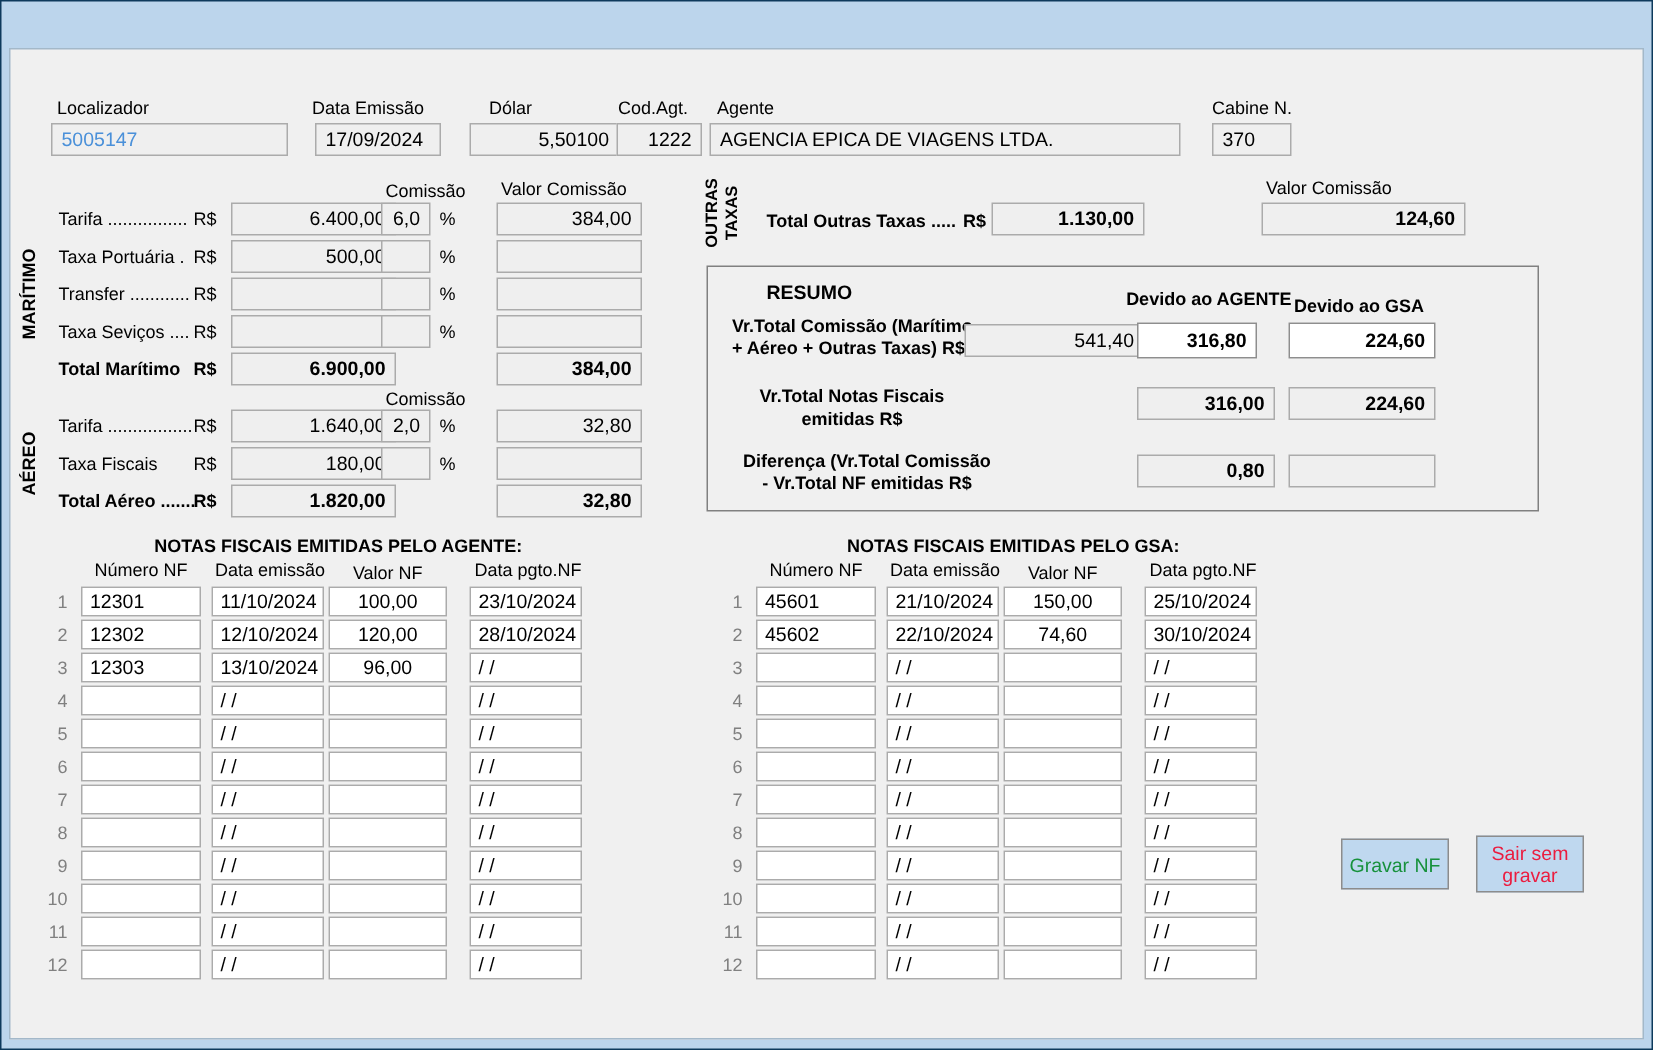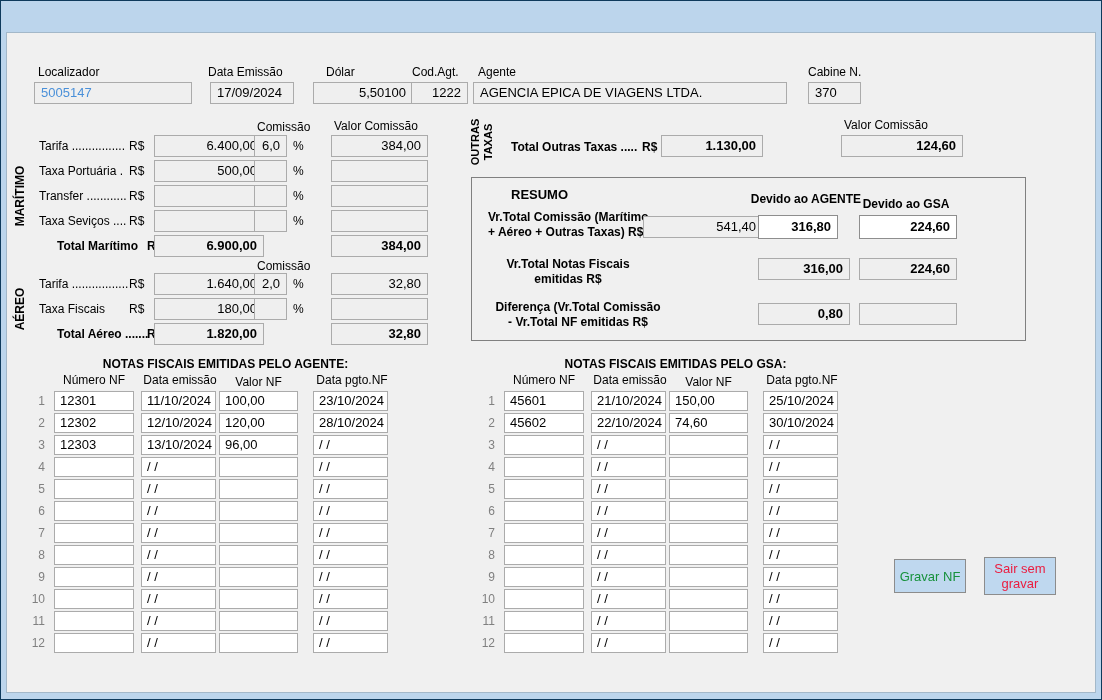--- a/index.html
+++ b/index.html
@@ -30,33 +30,33 @@
   .blue{color:#4A90D9;}
   .vlabel{position:absolute;font-weight:bold;font-size:12px;white-space:pre-line;text-align:center;
     transform:translate(-50%,-50%) rotate(-90deg);line-height:13px;color:#000;}
   .sec-row{position:absolute;left:0;width:440px;height:22px;}
   .sec-row .rl{position:absolute;left:38px;top:4px;font-size:12px;white-space:nowrap;}
   .sec-row .rs{position:absolute;left:128px;top:4px;font-size:12px;}
   .sec-row .f-val{left:153px;width:110px;}
   .sec-row .f-com{left:253px;width:33px;}
   .sec-row .pct{position:absolute;left:292px;top:4px;font-size:12px;}
   .sec-row .f-vc{left:330px;width:97px;}
-  .sec-row.total .rl,.sec-row.total .rs{font-weight:bold;margin-left:18px;}
+  .sec-row.total .rl,.sec-row.total .rs{font-weight:bold;}
   .resumo-box{position:absolute;left:470px;top:176px;width:555px;height:164px;border:1px solid #808080;box-sizing:border-box;}
   .pre{white-space:pre-line;}
   .nf-title{position:absolute;font-weight:bold;font-size:12px;text-align:center;width:369px;white-space:nowrap;}
   .nf-head{position:absolute;font-size:12px;text-align:center;white-space:nowrap;}
   .nf-body{position:absolute;width:370px;}
   .nf-row{position:relative;height:20px;margin-bottom:2px;}
   .nf-num{position:absolute;left:0;top:3px;width:20px;text-align:right;color:#808080;font-size:12px;}
   .nf-cell{position:absolute;top:0;height:20px;background:#fff;border:1px solid #ABABAB;box-sizing:border-box;
     font-size:13px;line-height:18px;padding:0 5px;overflow:hidden;white-space:nowrap;}
   .nf-cell.c1{left:29px;width:80px;}
   .nf-cell.c2{left:116px;width:75px;}
-  .nf-cell.c3{left:194px;width:79px;text-align:left;}
+  .nf-cell.c3{left:194px;width:79px;text-align:center;}
   .nf-cell.c4{left:288px;width:75px;}
   .btn{position:absolute;background:#BFD8EF;border:1px solid #8C8C8C;box-sizing:border-box;display:flex;
     align-items:center;justify-content:center;font-size:13px;text-align:center;white-space:pre-line;cursor:pointer;line-height:15px;}
   .btn.gravar{left:893px;top:558px;width:72px;height:34px;color:#17913C;}
   .btn.sair{left:983px;top:556px;width:72px;height:38px;color:#EB1C3F;}
 </style>
 </head>
 <body>
 
 <div class="window">
@@ -148,21 +148,21 @@
       <div class="fld right bold f-val">1.820,00</div>
       <div class="fld right bold f-vc">32,80</div>
     </div>
 
     <div class="vlabel" style="left:481px;top:141px;font-size:11px">OUTRAS
 TAXAS</div>
     <span class="lbl b" style="left:510px;top:139px">Total Outras Taxas .....</span>
     <span class="lbl b" style="left:641px;top:139px">R$</span>
     <div class="fld right bold" style="left:660px;top:134px;width:102px">1.130,00</div>
     <span class="lbl" style="left:843px;top:117px">Valor Comissão</span>
-    <div class="fld right bold" style="left:840px;top:134px;width:122px">124,60</div>
+    <div class="fld right bold" style="left:840px;top:134px;width:136px">124,60</div>
 
     <div class="resumo-box"></div>
     <span class="lbl b" style="left:510px;top:186px;font-size:13px">RESUMO</span>
     <span class="lbl b" style="left:745px;top:191px;width:115px;text-align:right">Devido ao AGENTE</span>
     <span class="lbl b" style="left:850px;top:196px;width:110px;text-align:center">Devido ao GSA</span>
 
     <span class="lbl b pre" style="left:487px;top:209px;line-height:15px">Vr.Total Comissão (Marítimo
 + Aéreo + Outras Taxas) R$</span>
     <div class="fld right" style="left:642px;top:215px;width:120px">541,40</div>
     <div class="fld white right bold" style="left:757px;top:214px;width:80px;height:24px;line-height:22px">316,80</div>

